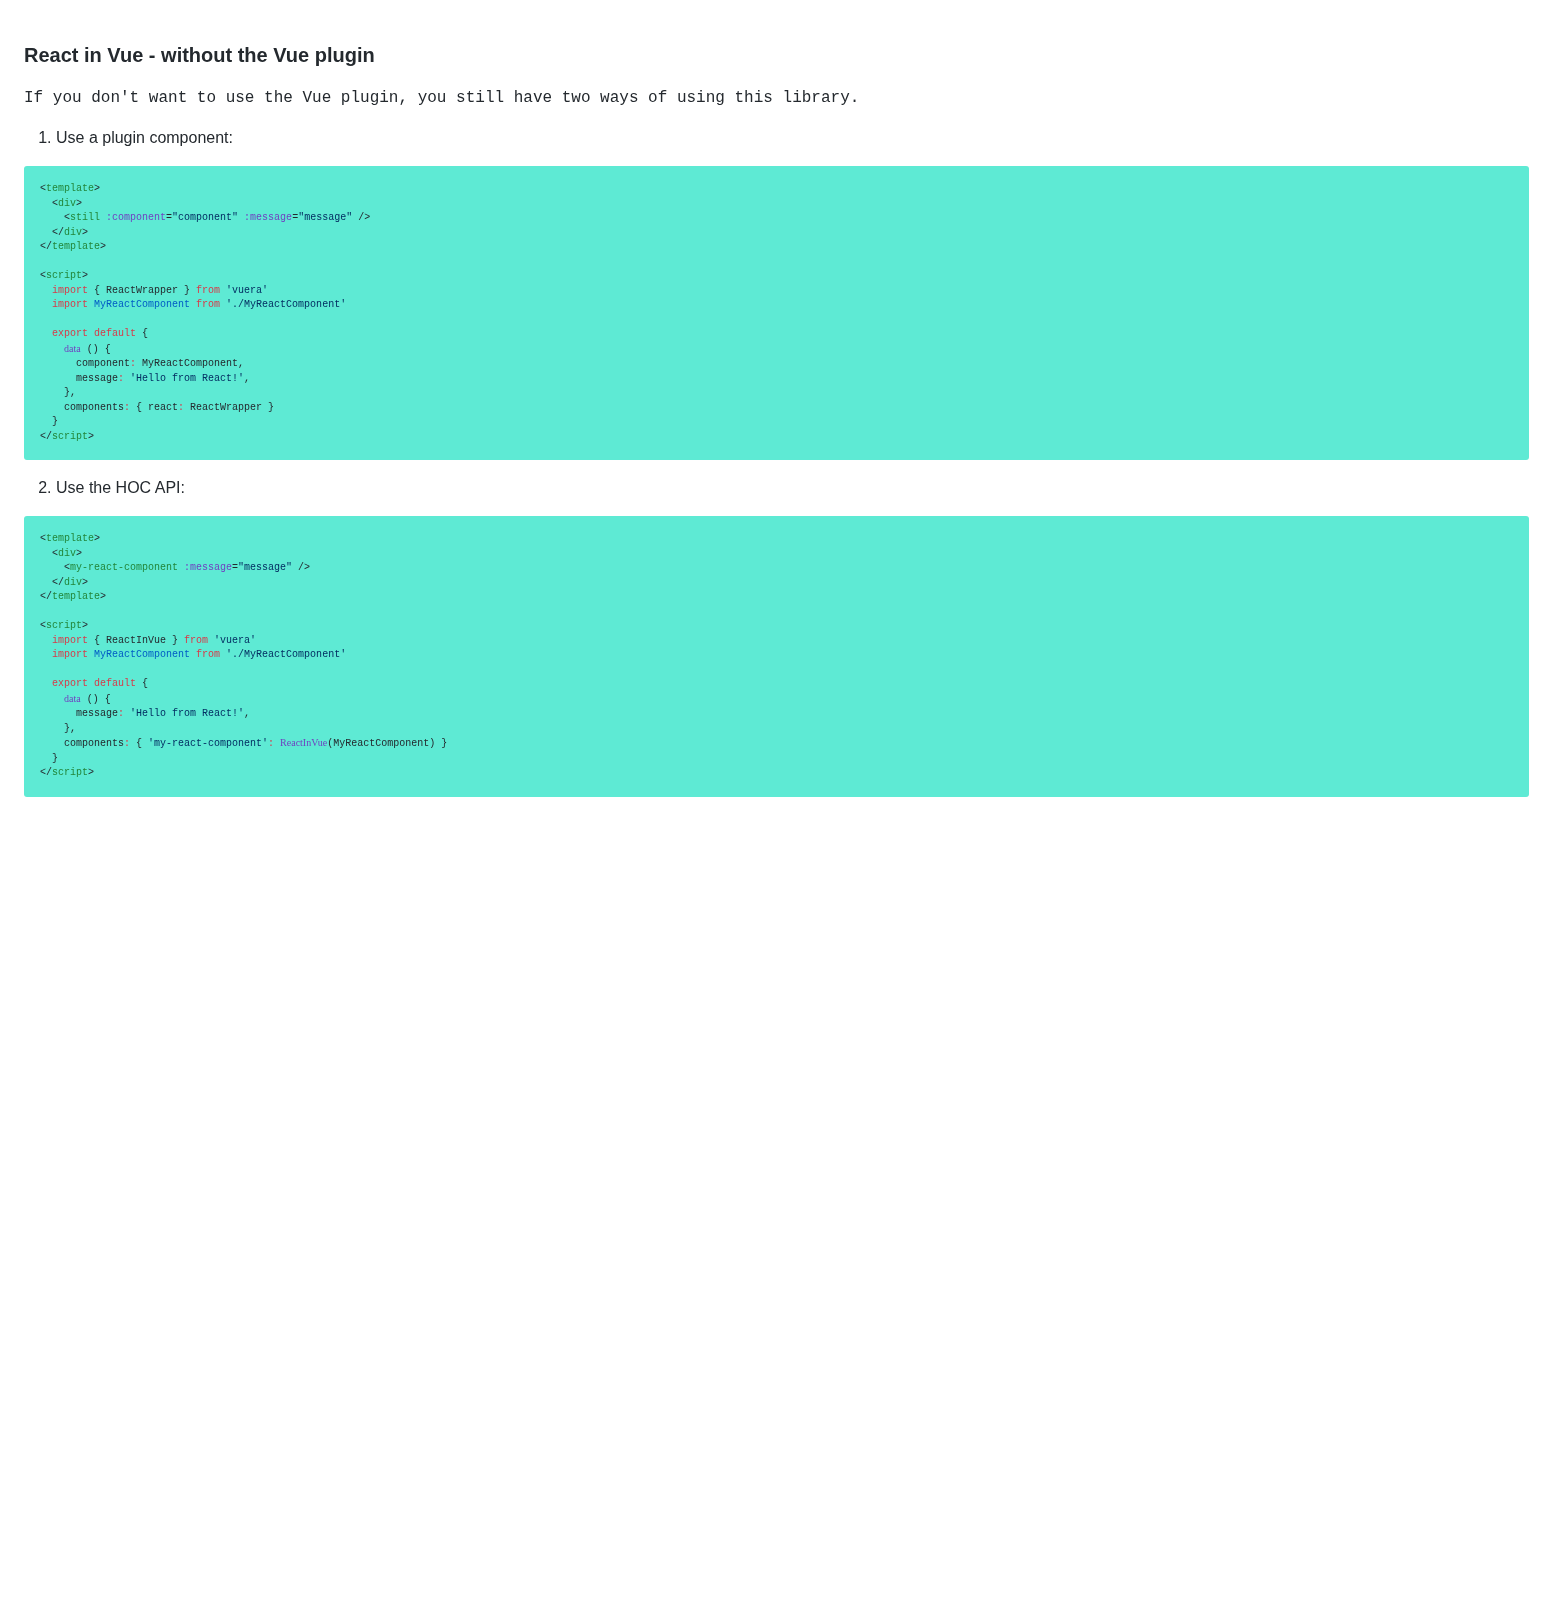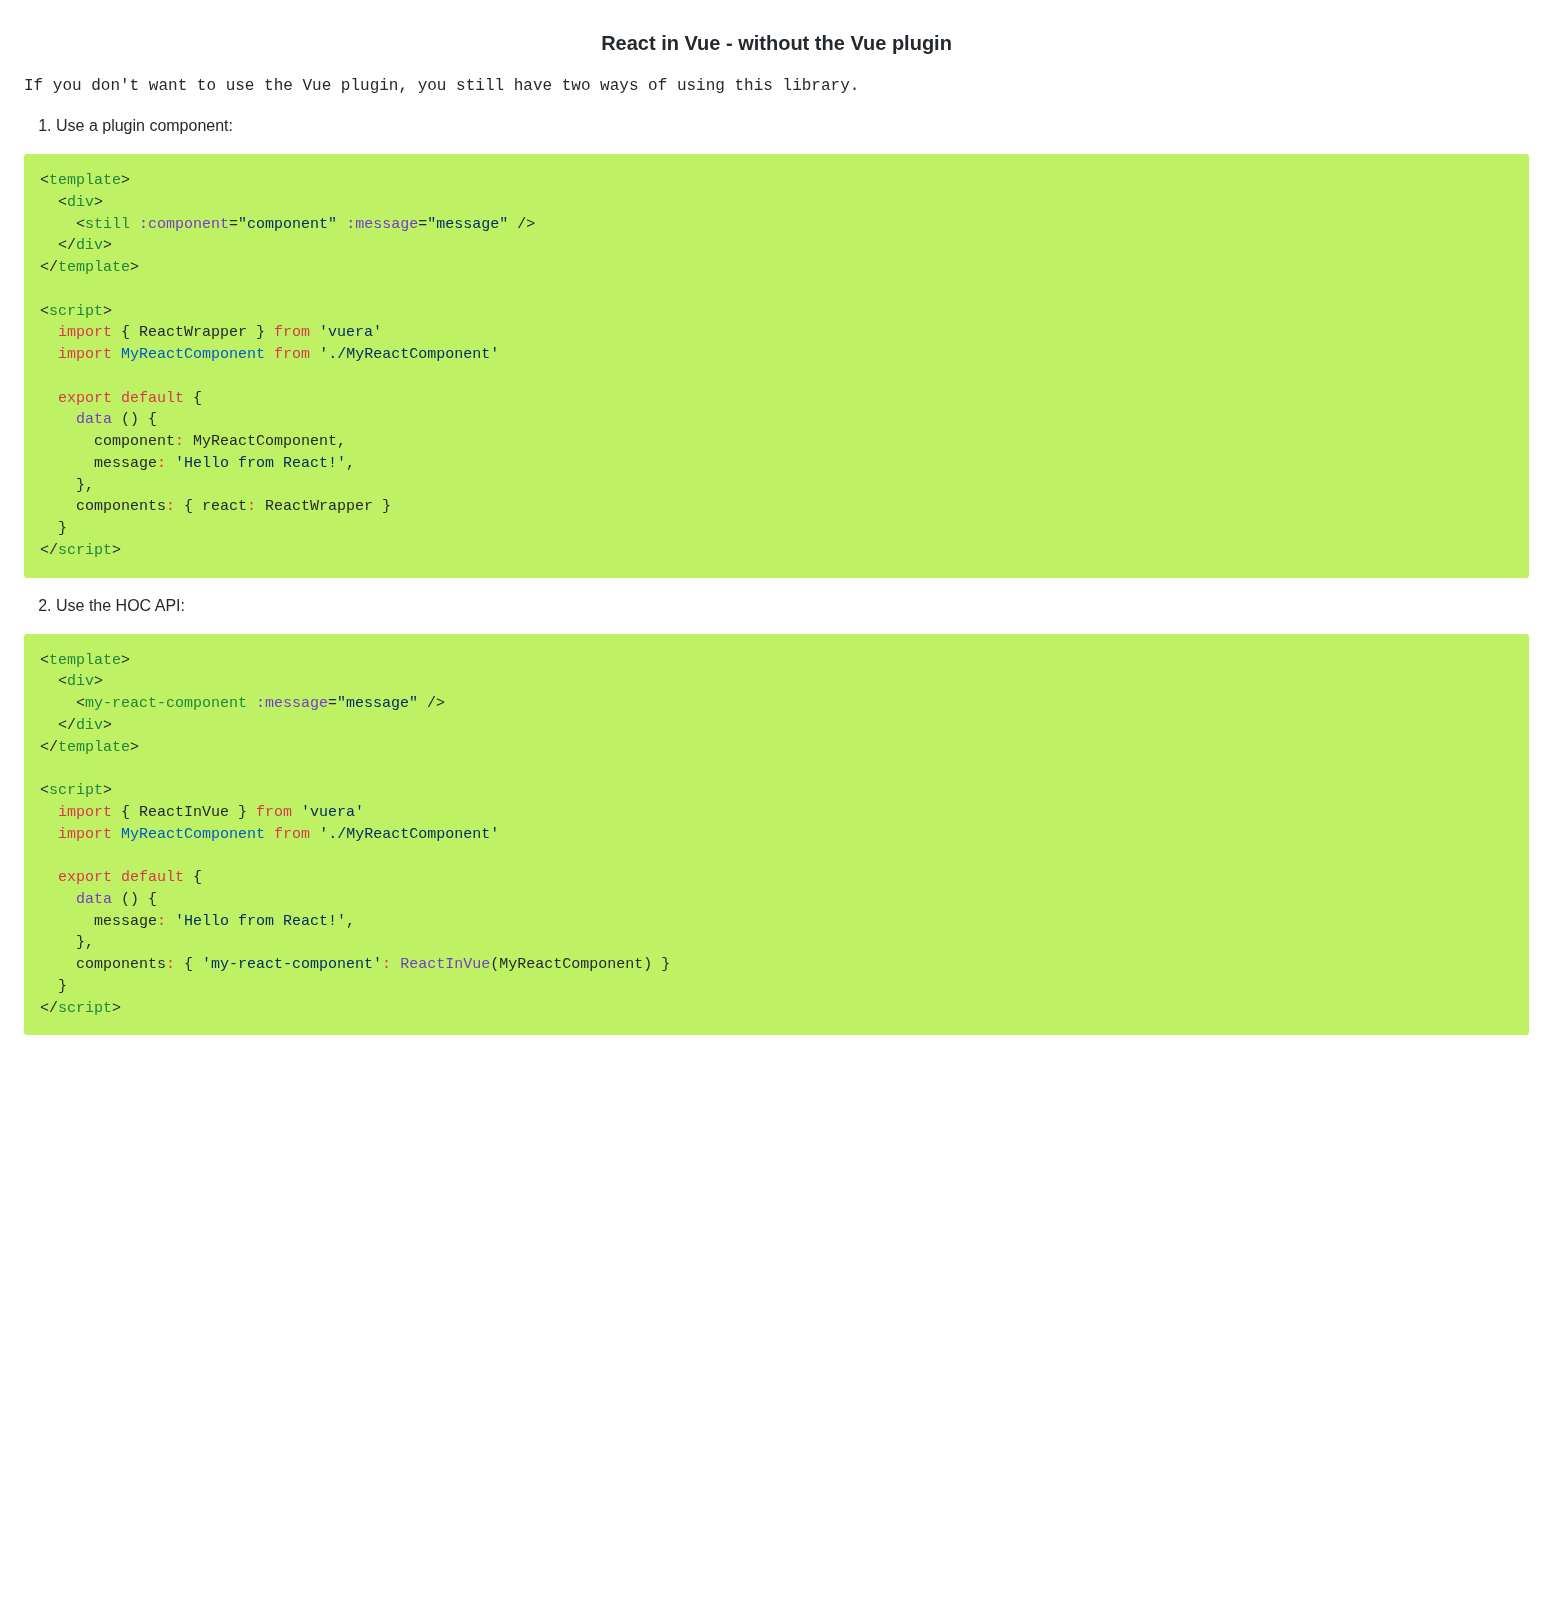--- a/index.html
+++ b/index.html
@@ -6,51 +6,50 @@
     font-family: -apple-system, BlinkMacSystemFont, "Segoe UI", Helvetica, Arial, sans-serif;
     color: #24292e;
     margin: 0;
     padding: 24px;
     font-size: 16px;
     line-height: 1.5;
   }
   h3 {
     font-size: 1.25em;
     font-weight: 600;
-    margin: 4px 0 16px 0;
-    text-align: center;
+    margin: 16px 0 16px 0;
   }
   p {
     margin: 0 0 16px 0;
     font-family: Liberation Mono, monospace;
   }
   ol {
     padding-left: 2em;
     margin: 0 0 16px 0;
   }
   li {
     margin-bottom: 4px;
   }
   pre {
-    background-color: #bef264;
+    background-color: #5eead4;
     border-radius: 3px;
     padding: 16px;
     overflow: auto;
     font-family: "SFMono-Regular", Consolas, "Liberation Mono", Menlo, monospace;
-    font-size: 15px;
+    font-size: 10px;
     line-height: 1.45;
     margin: 0 0 16px 0;
   }
   code { font-family: "SFMono-Regular", Consolas, "Liberation Mono", Menlo, monospace; }
   .pl-tag   { color: #22863a; }
   .pl-attr  { color: #6f42c1; text-align: center; }
   .pl-str   { color: #032f62; }
   .pl-kw    { color: #d73a49; text-align: center; }
   .pl-def   { color: #005cc5; }
-  .pl-fn    { color: #6f42c1; }
+  .pl-fn    { color: #6f42c1; font-family: Liberation Serif, serif; }
   .pl-txt   { color: #24292e; }
 </style>
 </head>
 <body>
 
 <h3>React in Vue - without the Vue plugin</h3>
 
 <p>If you don't want to use the Vue plugin, you still have two ways of using this library.</p>
 
 <ol start="1">

